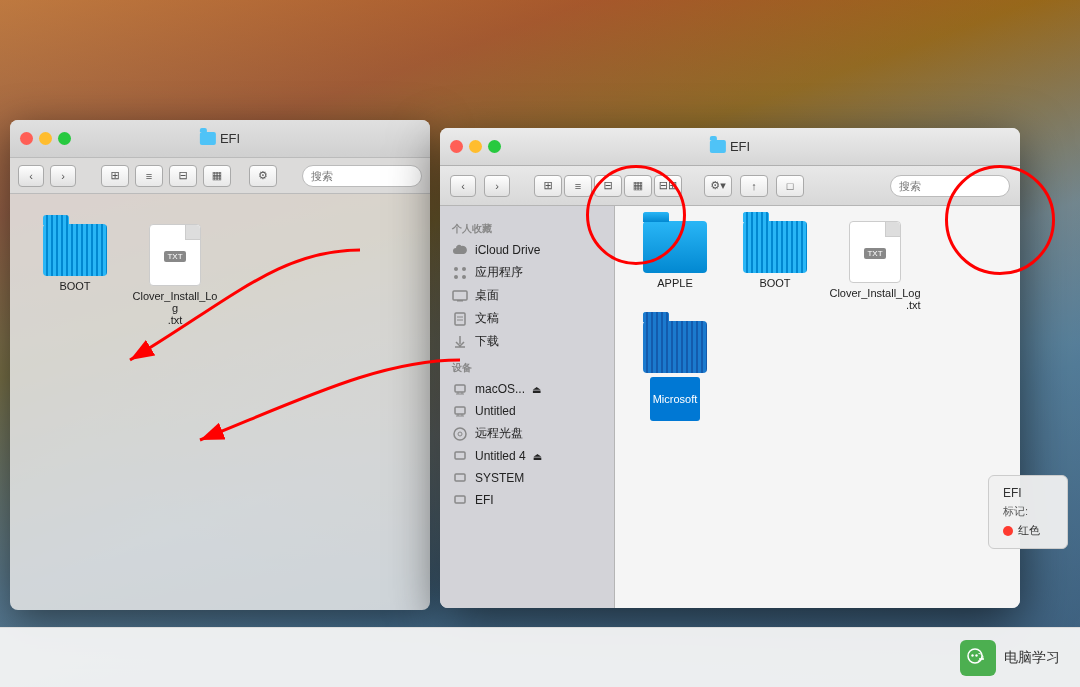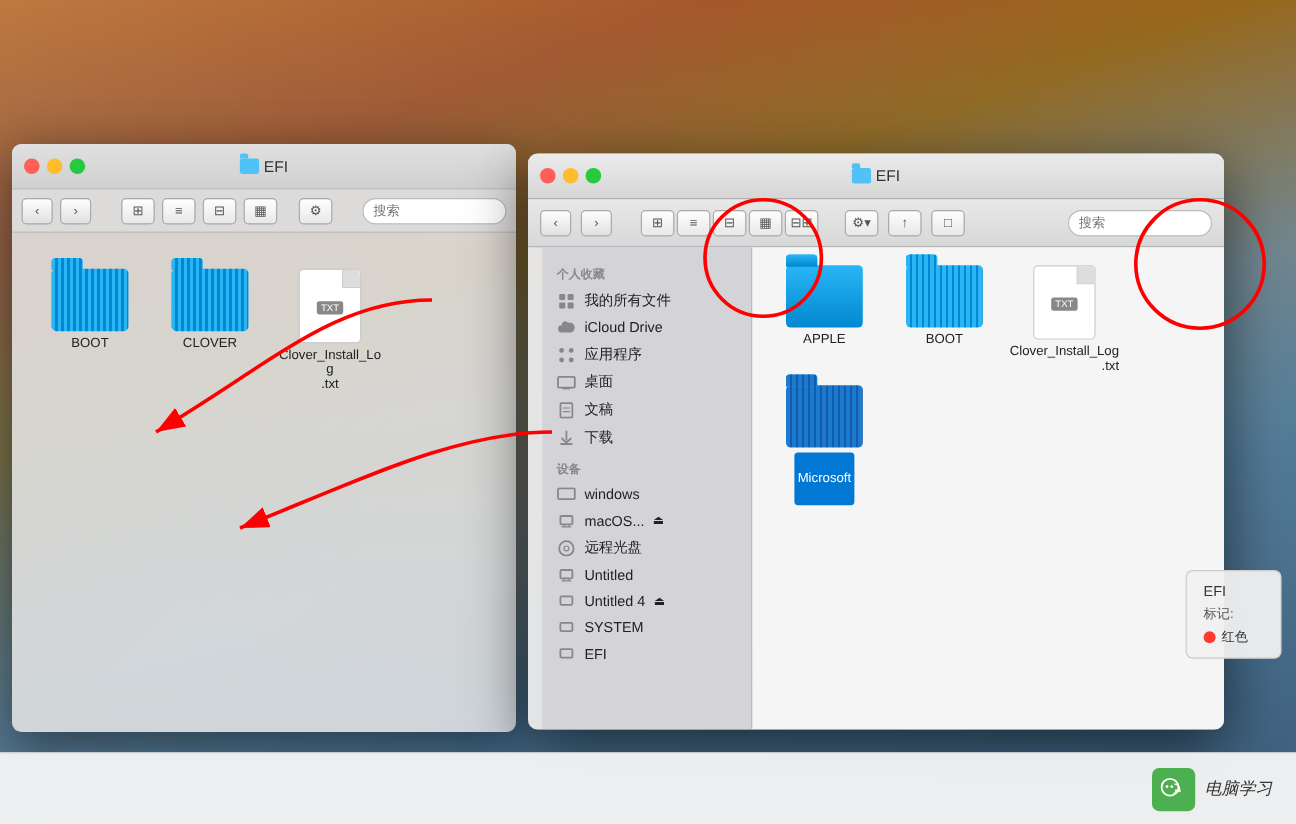--- a/index.html
+++ b/index.html
@@ -233,21 +233,20 @@
     }
 
     
     .finder-sidebar {
       width: 175px;
       background: rgba(210,210,215,0.95);
       border-right: 1px solid #b5b5b5;
       padding: 8px 0;
       overflow-y: auto;
       flex-shrink: 0;
-      margin-left: 12px;
     }
 
     .sidebar-section-header {
       font-size: 10px;
       font-weight: 600;
       color: #888;
       padding: 8px 12px 3px;
       text-transform: none;
     }
 
@@ -329,21 +328,20 @@
       left: 0;
       right: 0;
       height: 60px;
       background: rgba(245,245,245,0.95);
       border-top: 1px solid #ddd;
       display: flex;
       align-items: center;
       justify-content: flex-end;
       padding: 16px 20px;
       gap: 10px;
-      font-style: italic;
     }
 
     .wechat-brand {
       display: flex;
       align-items: center;
       gap: 8px;
       font-size: 14px;
       color: #333;
       font-weight: 500;
     }
@@ -445,24 +443,20 @@
     <div style="flex:1"></div>
     <input class="search-box" placeholder="搜索" style="">
   </div>
   <div class="finder-bg-content">
 
     <div class="file-item">
       <div class="folder-icon folder-icon-striped"></div>
       <span class="file-label">BOOT</span>
     </div>
 
-    <div class="file-item">
-      <div class="folder-icon folder-icon-striped"></div>
-      <span class="file-label">CLOVER</span>
-    </div>
 
     <div class="file-item">
       <div style="display:flex;flex-direction:column;align-items:center;">
         <div class="txt-icon">
           <span class="txt-badge">TXT</span>
         </div>
       </div>
       <span class="file-label">Clover_Install_Log<br>.txt</span>
     </div>
   </div>
@@ -496,31 +490,20 @@
     <div class="toolbar-btn">□</div>
     <div class="toolbar-spacer"></div>
     <input class="search-box" placeholder="搜索" style="">
   </div>
 
   <div class="finder-body">
 
     <div class="finder-sidebar">
       <div class="sidebar-section-header">个人收藏</div>
 
-      <div class="sidebar-item">
-        <div class="sidebar-icon">
-          <svg width="14" height="14" viewBox="0 0 14 14">
-              <rect x="1" y="1" width="5" height="5" rx="1" fill="#888"></rect>
-              <rect x="8" y="1" width="5" height="5" rx="1" fill="#888"></rect>
-              <rect x="1" y="8" width="5" height="5" rx="1" fill="#888"></rect>
-              <rect x="8" y="8" width="5" height="5" rx="1" fill="#888"></rect>
-            </svg>
-        </div>
-        <span class="sidebar-item-label">我的所有文件</span>
-      </div>
 
       <div class="sidebar-item">
         <div class="sidebar-icon">
           <svg width="16" height="12" viewBox="0 0 16 12">
               <path d="M12 10H4a3 3 0 010-6 3 3 0 015.4-2A3 3 0 0112 10z" fill="#888"></path>
             </svg>
         </div>
         <span class="sidebar-item-label">iCloud Drive</span>
       </div>
 
@@ -561,58 +544,50 @@
         <div class="sidebar-icon">
           <svg width="14" height="14" viewBox="0 0 14 14">
               <path d="M7 1v8M3 7l4 4 4-4M2 12h10" stroke="#888" stroke-width="1.5" fill="none"></path>
             </svg>
         </div>
         <span class="sidebar-item-label">下载</span>
       </div>
 
       <div class="sidebar-section-header">设备</div>
 
-      <div class="sidebar-item">
-        <div class="sidebar-icon">
-          <svg width="16" height="12" viewBox="0 0 16 12">
-              <rect x="1" y="1" width="14" height="9" rx="1" fill="none" stroke="#888" stroke-width="1.5"></rect>
-            </svg>
-        </div>
-        <span class="sidebar-item-label">windows</span>
-      </div>
 
       <div class="sidebar-item">
         <div class="sidebar-icon">
           <svg width="14" height="14" viewBox="0 0 14 14">
               <rect x="2" y="3" width="10" height="7" rx="1" fill="none" stroke="#888" stroke-width="1.5"></rect>
               <path d="M5 10v2M9 10v2M3 12h8" stroke="#888" stroke-width="1"></path>
             </svg>
         </div>
         <span class="sidebar-item-label">macOS...</span>
         <span class="eject-icon">⏏</span>
       </div>
 
       <div class="sidebar-item">
         <div class="sidebar-icon">
           <svg width="14" height="14" viewBox="0 0 14 14">
+              <rect x="2" y="3" width="10" height="7" rx="1" fill="none" stroke="#888" stroke-width="1.5"></rect>
+              <path d="M5 10v2M9 10v2M3 12h8" stroke="#888" stroke-width="1"></path>
+            </svg>
+        </div>
+        <span class="sidebar-item-label">Untitled</span>
+      </div>
+
+      <div class="sidebar-item">
+        <div class="sidebar-icon">
+          <svg width="14" height="14" viewBox="0 0 14 14">
               <circle cx="7" cy="7" r="6" fill="none" stroke="#888" stroke-width="1.5"></circle>
               <circle cx="7" cy="7" r="2" fill="none" stroke="#888" stroke-width="1"></circle>
             </svg>
         </div>
         <span class="sidebar-item-label">远程光盘</span>
-      </div>
-
-      <div class="sidebar-item">
-        <div class="sidebar-icon">
-          <svg width="14" height="14" viewBox="0 0 14 14">
-              <rect x="2" y="3" width="10" height="7" rx="1" fill="none" stroke="#888" stroke-width="1.5"></rect>
-              <path d="M5 10v2M9 10v2M3 12h8" stroke="#888" stroke-width="1"></path>
-            </svg>
-        </div>
-        <span class="sidebar-item-label">Untitled</span>
       </div>
 
       <div class="sidebar-item">
         <div class="sidebar-icon">
           <svg width="14" height="14" viewBox="0 0 14 14">
               <rect x="2" y="3" width="10" height="7" rx="1" fill="none" stroke="#888" stroke-width="1.5"></rect>
             </svg>
         </div>
         <span class="sidebar-item-label">Untitled 4</span>
         <span class="eject-icon">⏏</span>

